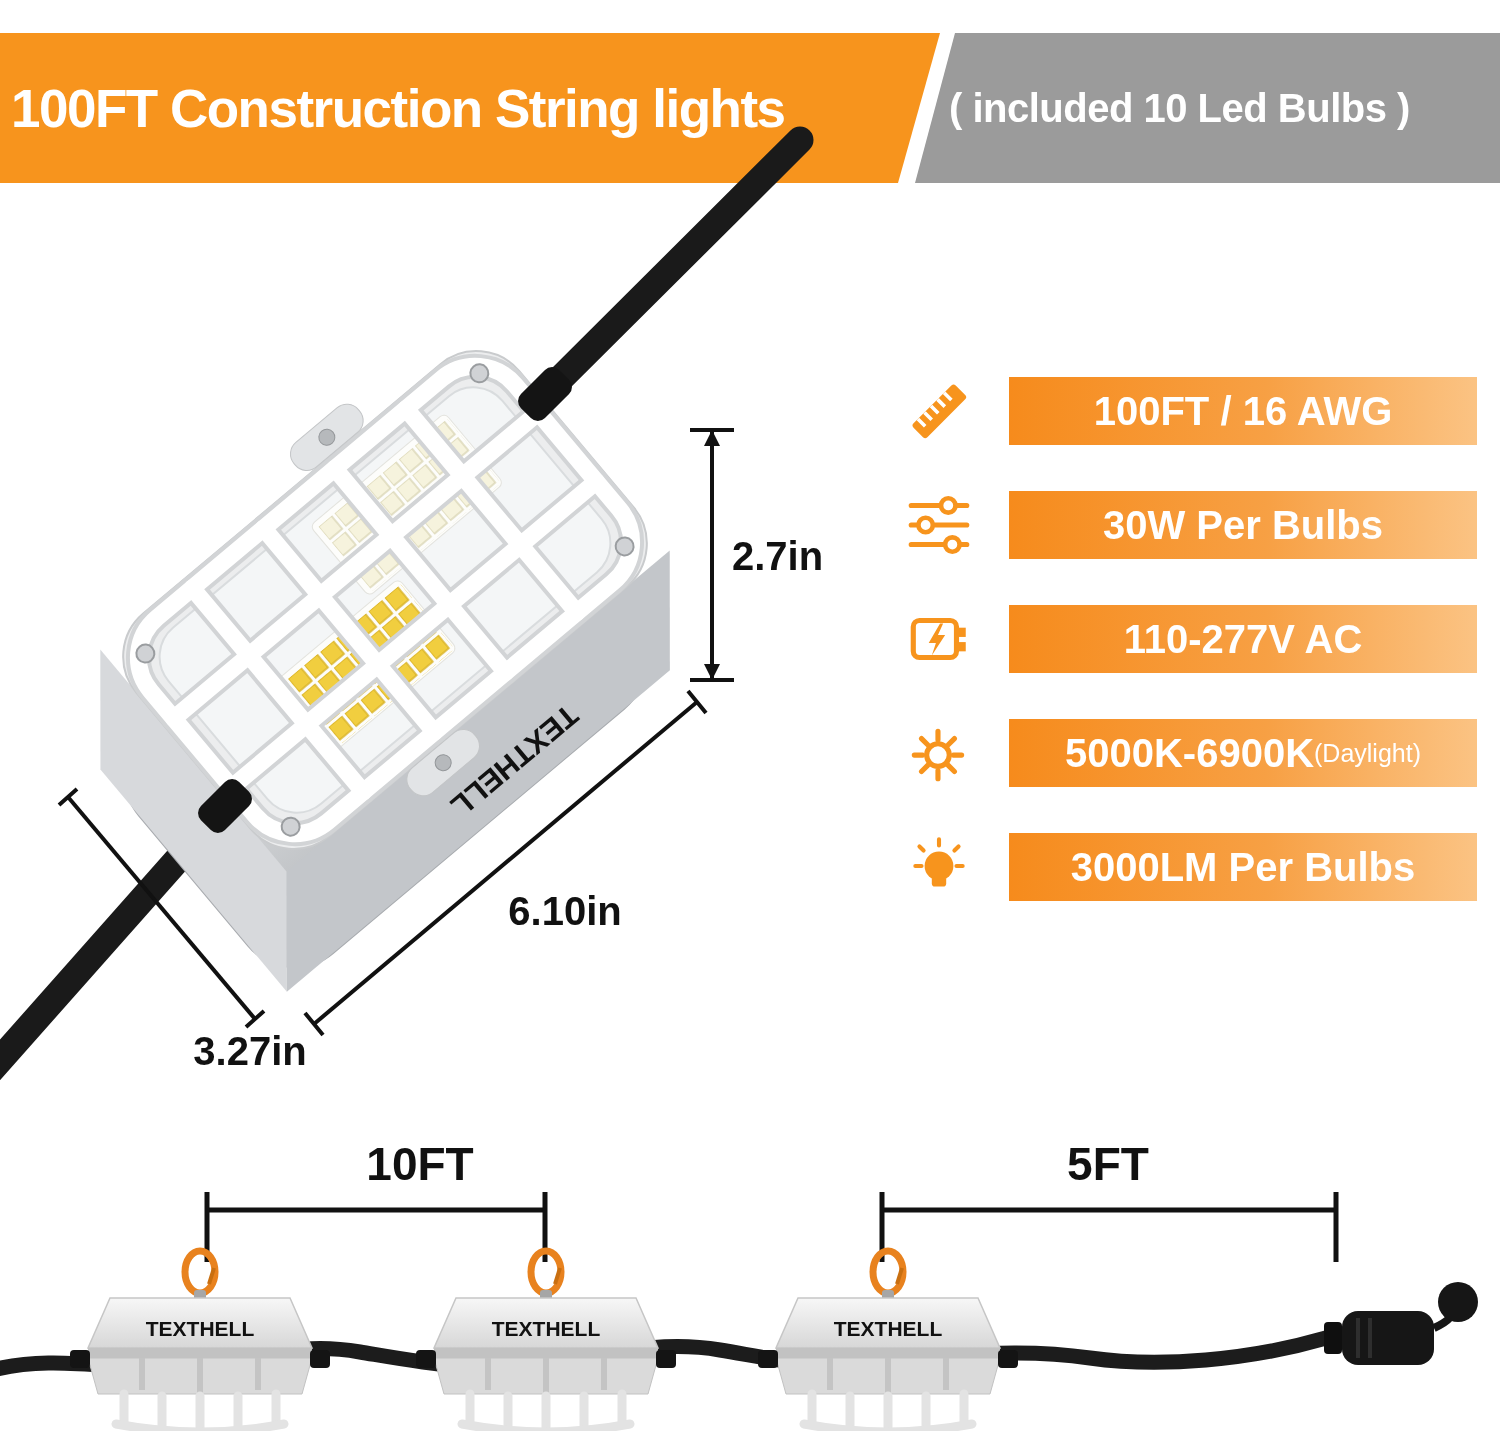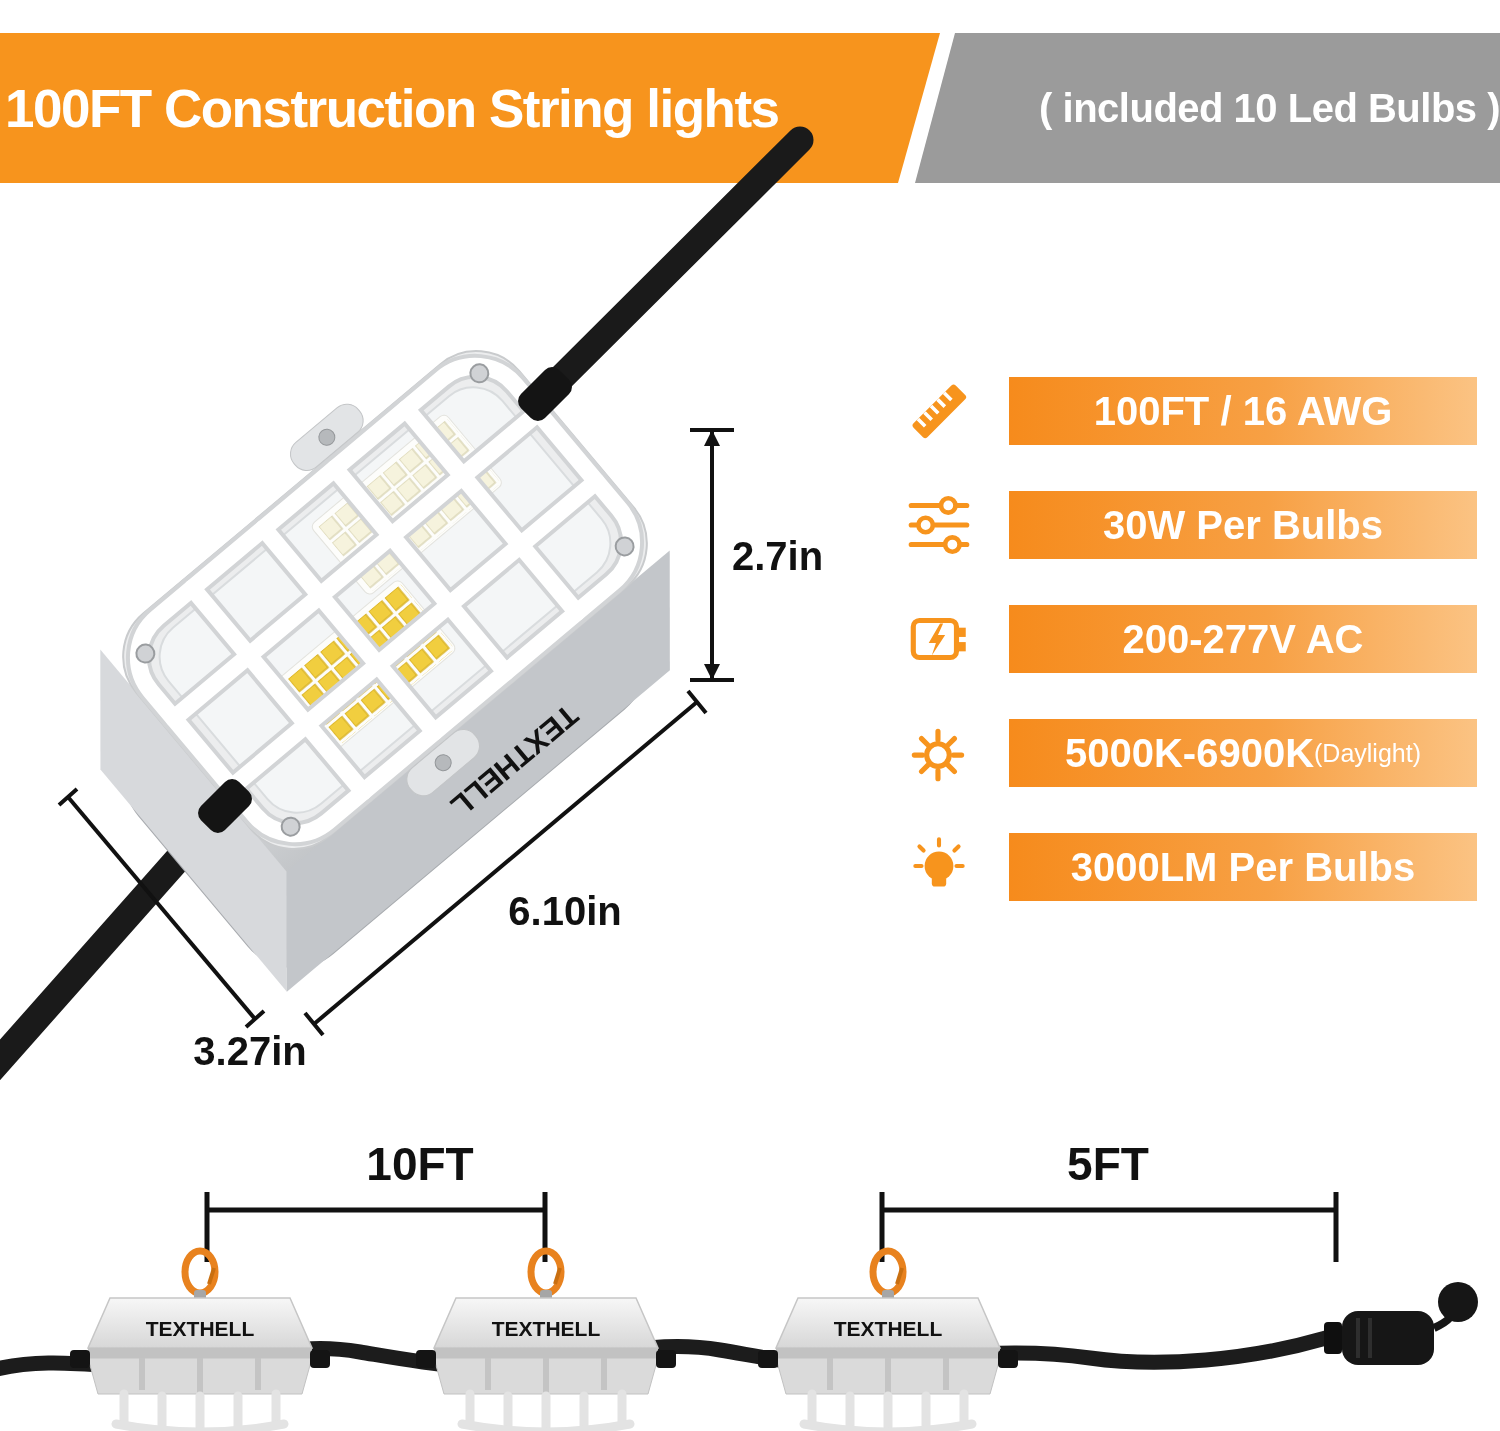--- a/index.html
+++ b/index.html
@@ -4,24 +4,24 @@
 <style>
   html,body{margin:0;padding:0;background:#fff;}
   .page{position:relative;width:1500px;height:1431px;background:#ffffff;overflow:hidden;
         font-family:"Liberation Sans",sans-serif;}
 
   
   .banner-orange{position:absolute;top:33px;left:0;width:940px;height:150px;background:#f7941d;
                  clip-path:polygon(0 0,100% 0,calc(100% - 42px) 100%,0 100%);
                  display:flex;align-items:center;}
   .banner-orange .title{color:#fff;font-weight:bold;font-size:53px;letter-spacing:-1.5px;
-                        padding-left:5px;white-space:nowrap;}
+                        padding-left:11px;white-space:nowrap;}
   .banner-gray{position:absolute;top:33px;left:915px;width:585px;height:150px;background:#9b9b9b;
                clip-path:polygon(40px 0,100% 0,100% 100%,0 100%);
-               display:flex;align-items:center;justify-content:flex-end;}
+               display:flex;align-items:center;justify-content:flex-start;}
   .banner-gray .badge{color:#fff;font-weight:bold;font-size:40px;letter-spacing:-0.5px;
                       padding-left:34px;white-space:nowrap;}
 
   
   .main-scene{position:absolute;left:0;top:120px;width:920px;height:1015px;}
   .main-scene text{font-family:"Liberation Sans",sans-serif;font-weight:bold;fill:#111;}
 
   
   .specs{position:absolute;left:903px;top:375px;display:flex;flex-direction:column;gap:42px;}
   .spec-row{display:flex;align-items:center;}
@@ -166,21 +166,21 @@
     </div>
 
     <div class="spec-row">
       <svg class="spec-icon" viewBox="0 0 70 70">
         <rect x="10" y="17" width="42" height="36" rx="6" fill="none" stroke="#f7941d" stroke-width="5"></rect>
         <rect x="54" y="24" width="7" height="9" fill="#f7941d"></rect>
         <rect x="54" y="38" width="7" height="9" fill="#f7941d"></rect>
         <polygon points="36,20 25,39 32,39 28,51 41,31 34,31 39,20" fill="#f7941d"></polygon>
       </svg>
       <div class="spec-banner">
-        <span>200-277V AC</span>
+        <span>110-277V AC</span>
           <span class="spec-suffix"></span>
       </div>
     </div>
 
     <div class="spec-row">
       <svg class="spec-icon" viewBox="0 0 70 70">
         <circle cx="34" cy="37" r="11" fill="none" stroke="#f7941d" stroke-width="5"></circle>
         <path d="M34 14v8M34 52v8M11 37h8M49 37h8M18 21l6 6M44 47l6 6M50 21l-6 6M24 47l-6 6" stroke="#f7941d" stroke-width="5" stroke-linecap="round" fill="none"></path>
       </svg>
       <div class="spec-banner">

